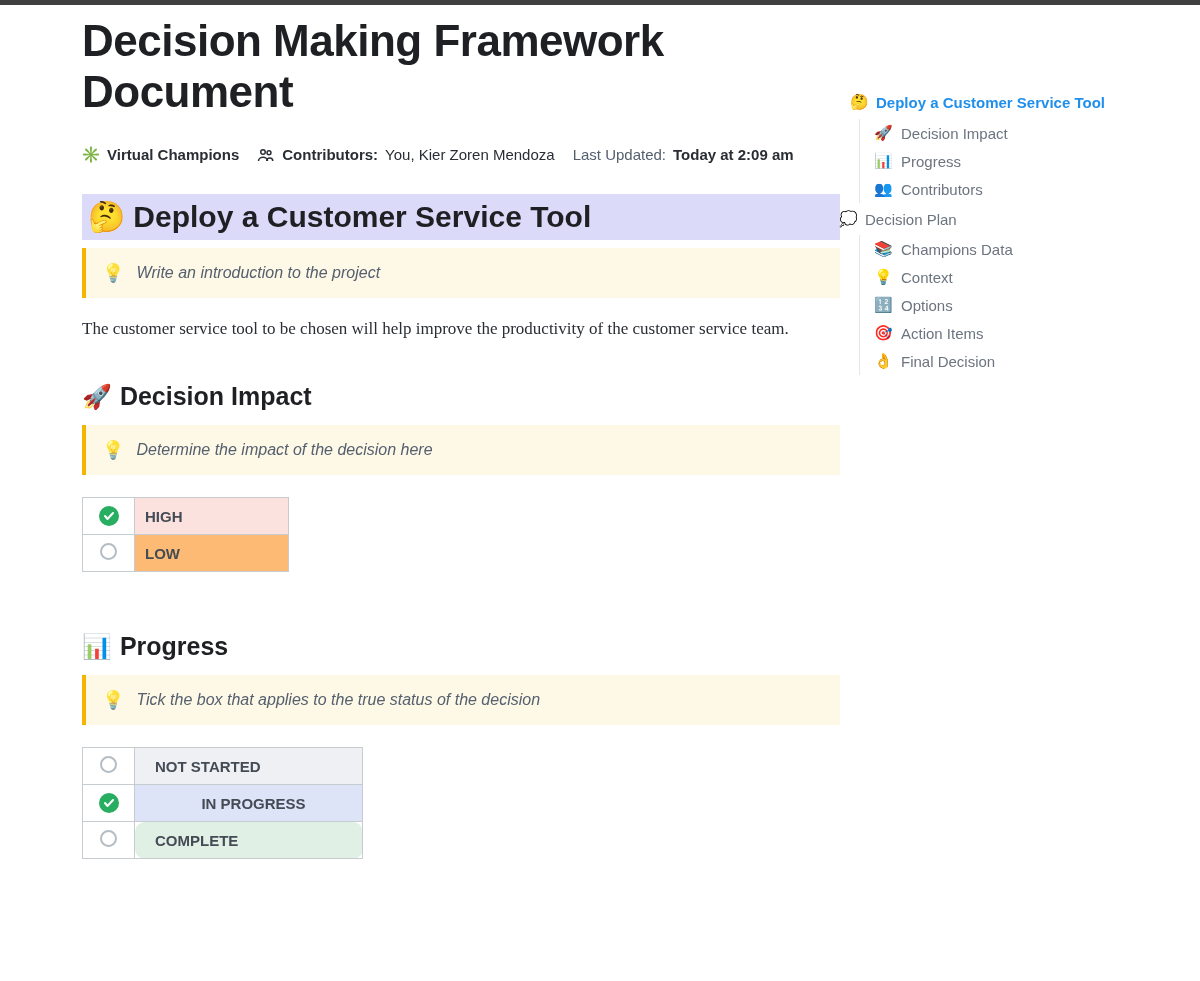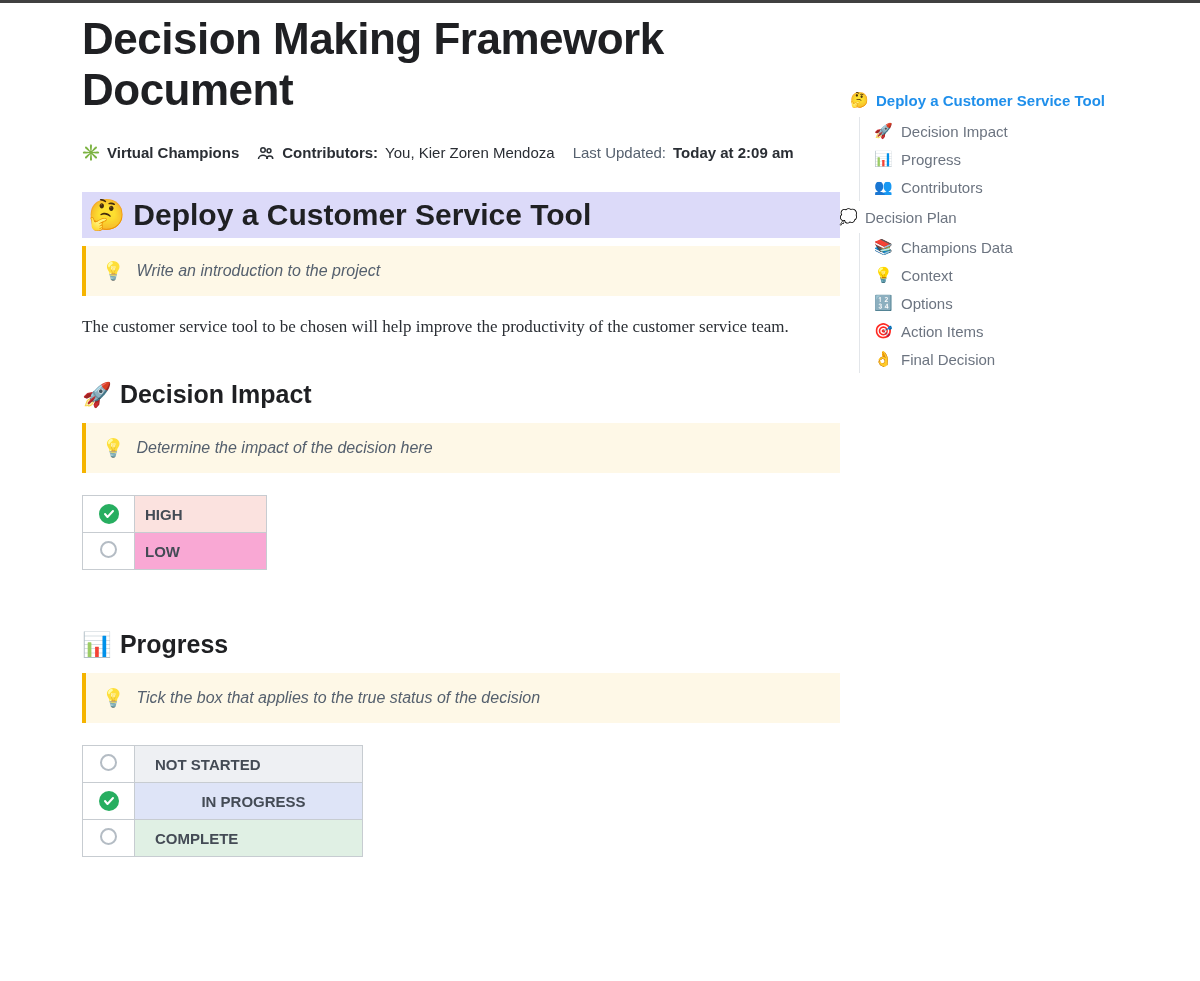--- a/index.html
+++ b/index.html
@@ -6,21 +6,21 @@
   body {
     font-family: -apple-system, BlinkMacSystemFont, "Segoe UI", Helvetica, Arial, sans-serif;
     background: #ffffff;
     color: #2a2e34;
     width: 1200px;
   }
   .canvas {
     display: flex;
     align-items: flex-start;
     padding: 10px 0 40px 0;
-    border-top: 3px solid #404040;
+    border-top: 5px solid #404040;
   }
   .main {
     width: 840px;
     padding: 0 0 0 82px;
   }
   .side {
     width: 300px;
     padding-top: 78px;
     margin-left: 10px;
   }
@@ -101,29 +101,29 @@
     font-size: 15px;
     font-weight: 700;
     color: #444b55;
   }
   td.check-cell {
     width: 52px;
     text-align: center;
     vertical-align: middle;
     background: #ffffff;
   }
-  td.label-cell { width: 132px; }
+  td.label-cell { width: 154px; }
   .progress-table td.label-cell { width: 228px; padding-left: 20px; }
 
   .bg-high   { background: #fbe2df; }
   .bg-medium { background: #fceedb; }
-  .bg-low    { background: #f9a8d4; margin-left: 28px; }
+  .bg-low    { background: #fdba74; margin-left: 28px; }
   .bg-notstarted { background: #eef0f3; }
   .bg-inprogress { background: #dee4f7; text-align: center; }
-  .bg-complete   { background: #e0f0e4; }
+  .bg-complete   { background: #e0f0e4; border-radius: 10px; }
 
   .radio {
     display:inline-block; width:17px; height:17px; border-radius:50%;
     border:2px solid #b4bcc4; background:#fff;
   }
   .check-badge {
     display:inline-flex; width:20px; height:20px; border-radius:50%;
     background:#27ae60; align-items:center; justify-content:center;
   }
   .check-badge svg { width:12px; height:12px; }

